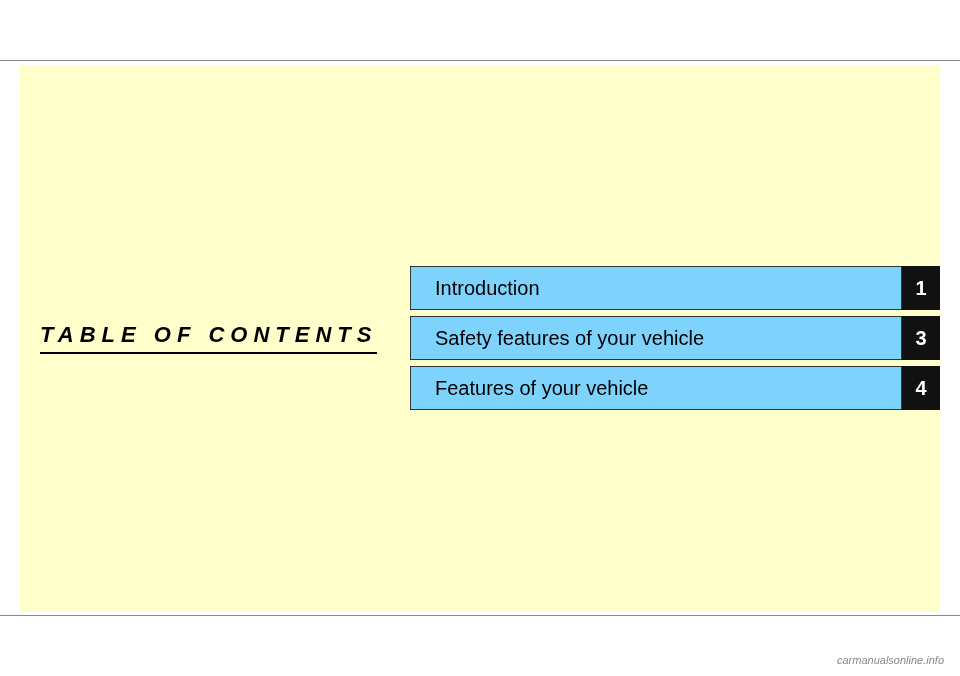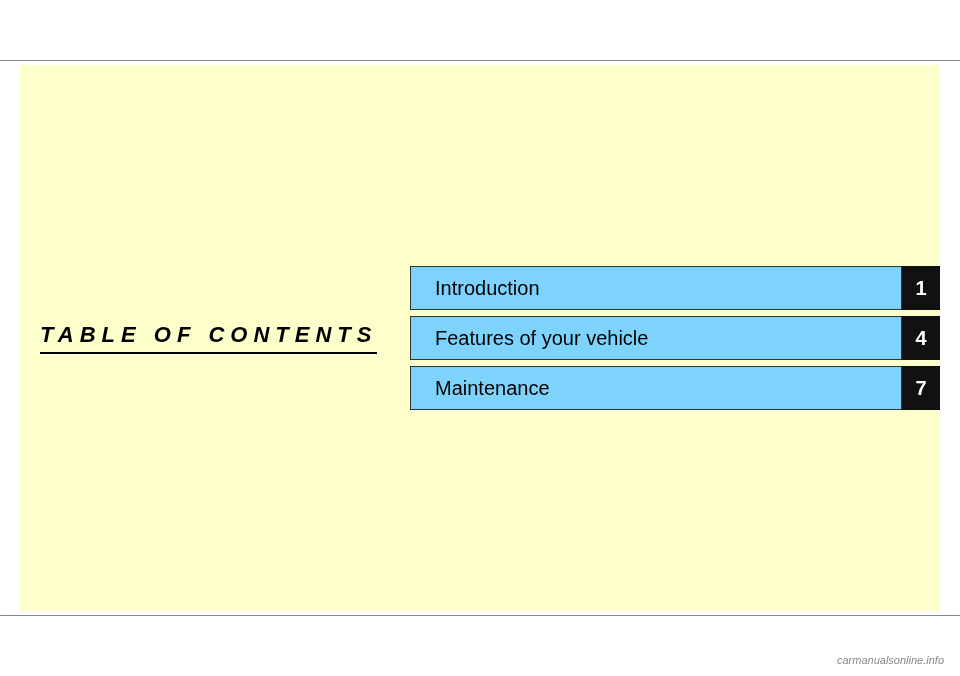--- a/index.html
+++ b/index.html
@@ -125,23 +125,23 @@
   <div class="left-panel">
     <div class="toc-title">TABLE OF CONTENTS</div>
   </div>
   <div class="right-panel" id="toc-list">
 
   <div class="toc-row">
         <div class="toc-label">Introduction</div>
         <div class="toc-number">1</div>
       </div>
       <div class="toc-row">
+        <div class="toc-label">Safety features of your vehicle</div>
+        <div class="toc-number">3</div>
+      </div>
+      <div class="toc-row">
         <div class="toc-label">Features of your vehicle</div>
         <div class="toc-number">4</div>
-      </div>
-      <div class="toc-row">
-        <div class="toc-label">Maintenance</div>
-        <div class="toc-number">7</div>
       </div>
     </div>
 </div>
 
 <div class="watermark">carmanualsonline.info</div>
 
 </body></html>

